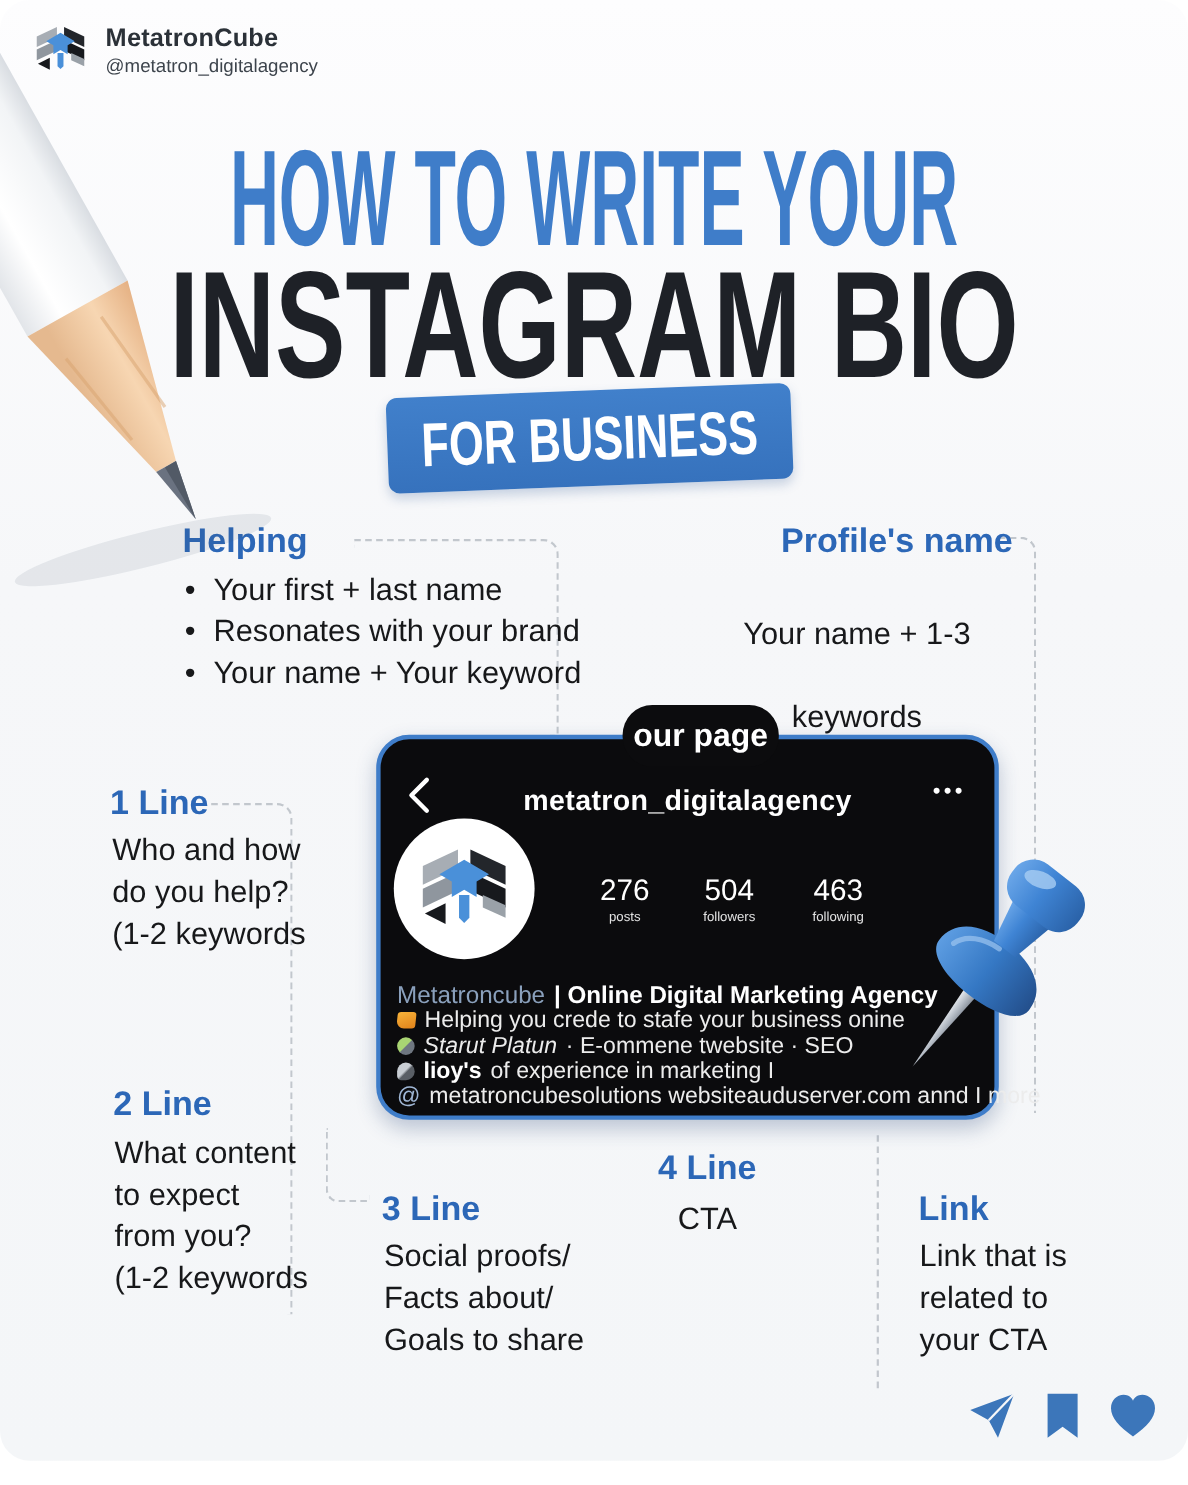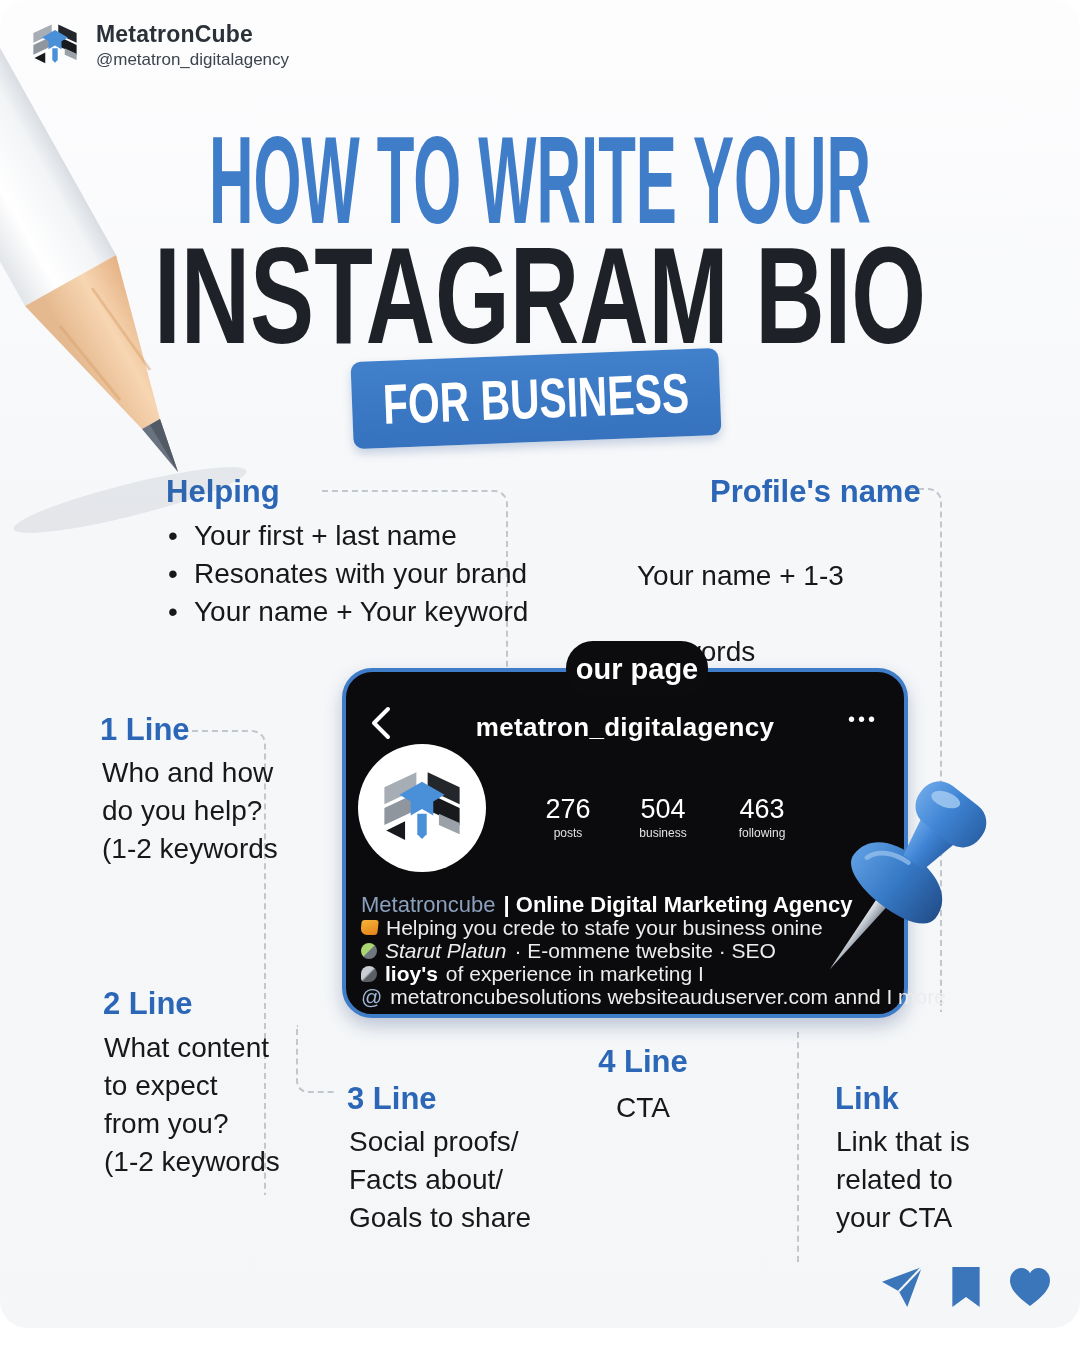--- a/index.html
+++ b/index.html
@@ -135,21 +135,21 @@
   <div class="dash vline" style="left:797px; top:1032px; width:2px; height:230px;"></div>
 
   <div class="sec-heading" style="left:166px; top:474px;">Helping</div>
   <ul class="bullets">
     <li><span class="dot">•</span><span>Your first + last name</span></li>
     <li><span class="dot">•</span><span>Resonates with your brand</span></li>
     <li><span class="dot">•</span><span>Your name + Your keyword</span></li>
   </ul>
 
   <div class="sec-heading" style="left:710px; top:474px;">Profile's name</div>
-  <div class="sec-body" style="left:637px; top:519px; width:252px; text-align:left;">
+  <div class="sec-body" style="left:653px; top:519px; width:252px; text-align:center;">
     <div>Your name + 1-3</div>
     <div>keywords</div>
   </div>
 
   <div class="sec-heading" style="left:100px; top:712px;">1 Line</div>
   <div class="sec-body" style="left:102px; top:754px;">Who and how
 do you help?
 (1-2 keywords</div>
 
   <div class="sec-heading" style="left:103px; top:986px;">2 Line</div>
@@ -194,21 +194,21 @@
         <polygon points="45,56 55,56 55,78 50,83 45,78" fill="#4a90d9"></polygon>
       </svg>
     </div>
 
     <div class="stat" style="left:162px;">
       <div class="v">276</div>
       <div class="l">posts</div>
     </div>
     <div class="stat" style="left:257px;">
       <div class="v">504</div>
-      <div class="l">business</div>
+      <div class="l">followers</div>
     </div>
     <div class="stat" style="left:356px;">
       <div class="v">463</div>
       <div class="l">following</div>
     </div>
 
     <div class="bio">
       <div class="row">
         <span class="name">Metatroncube</span>
         <span class="agency">| Online Digital Marketing Agency</span>

